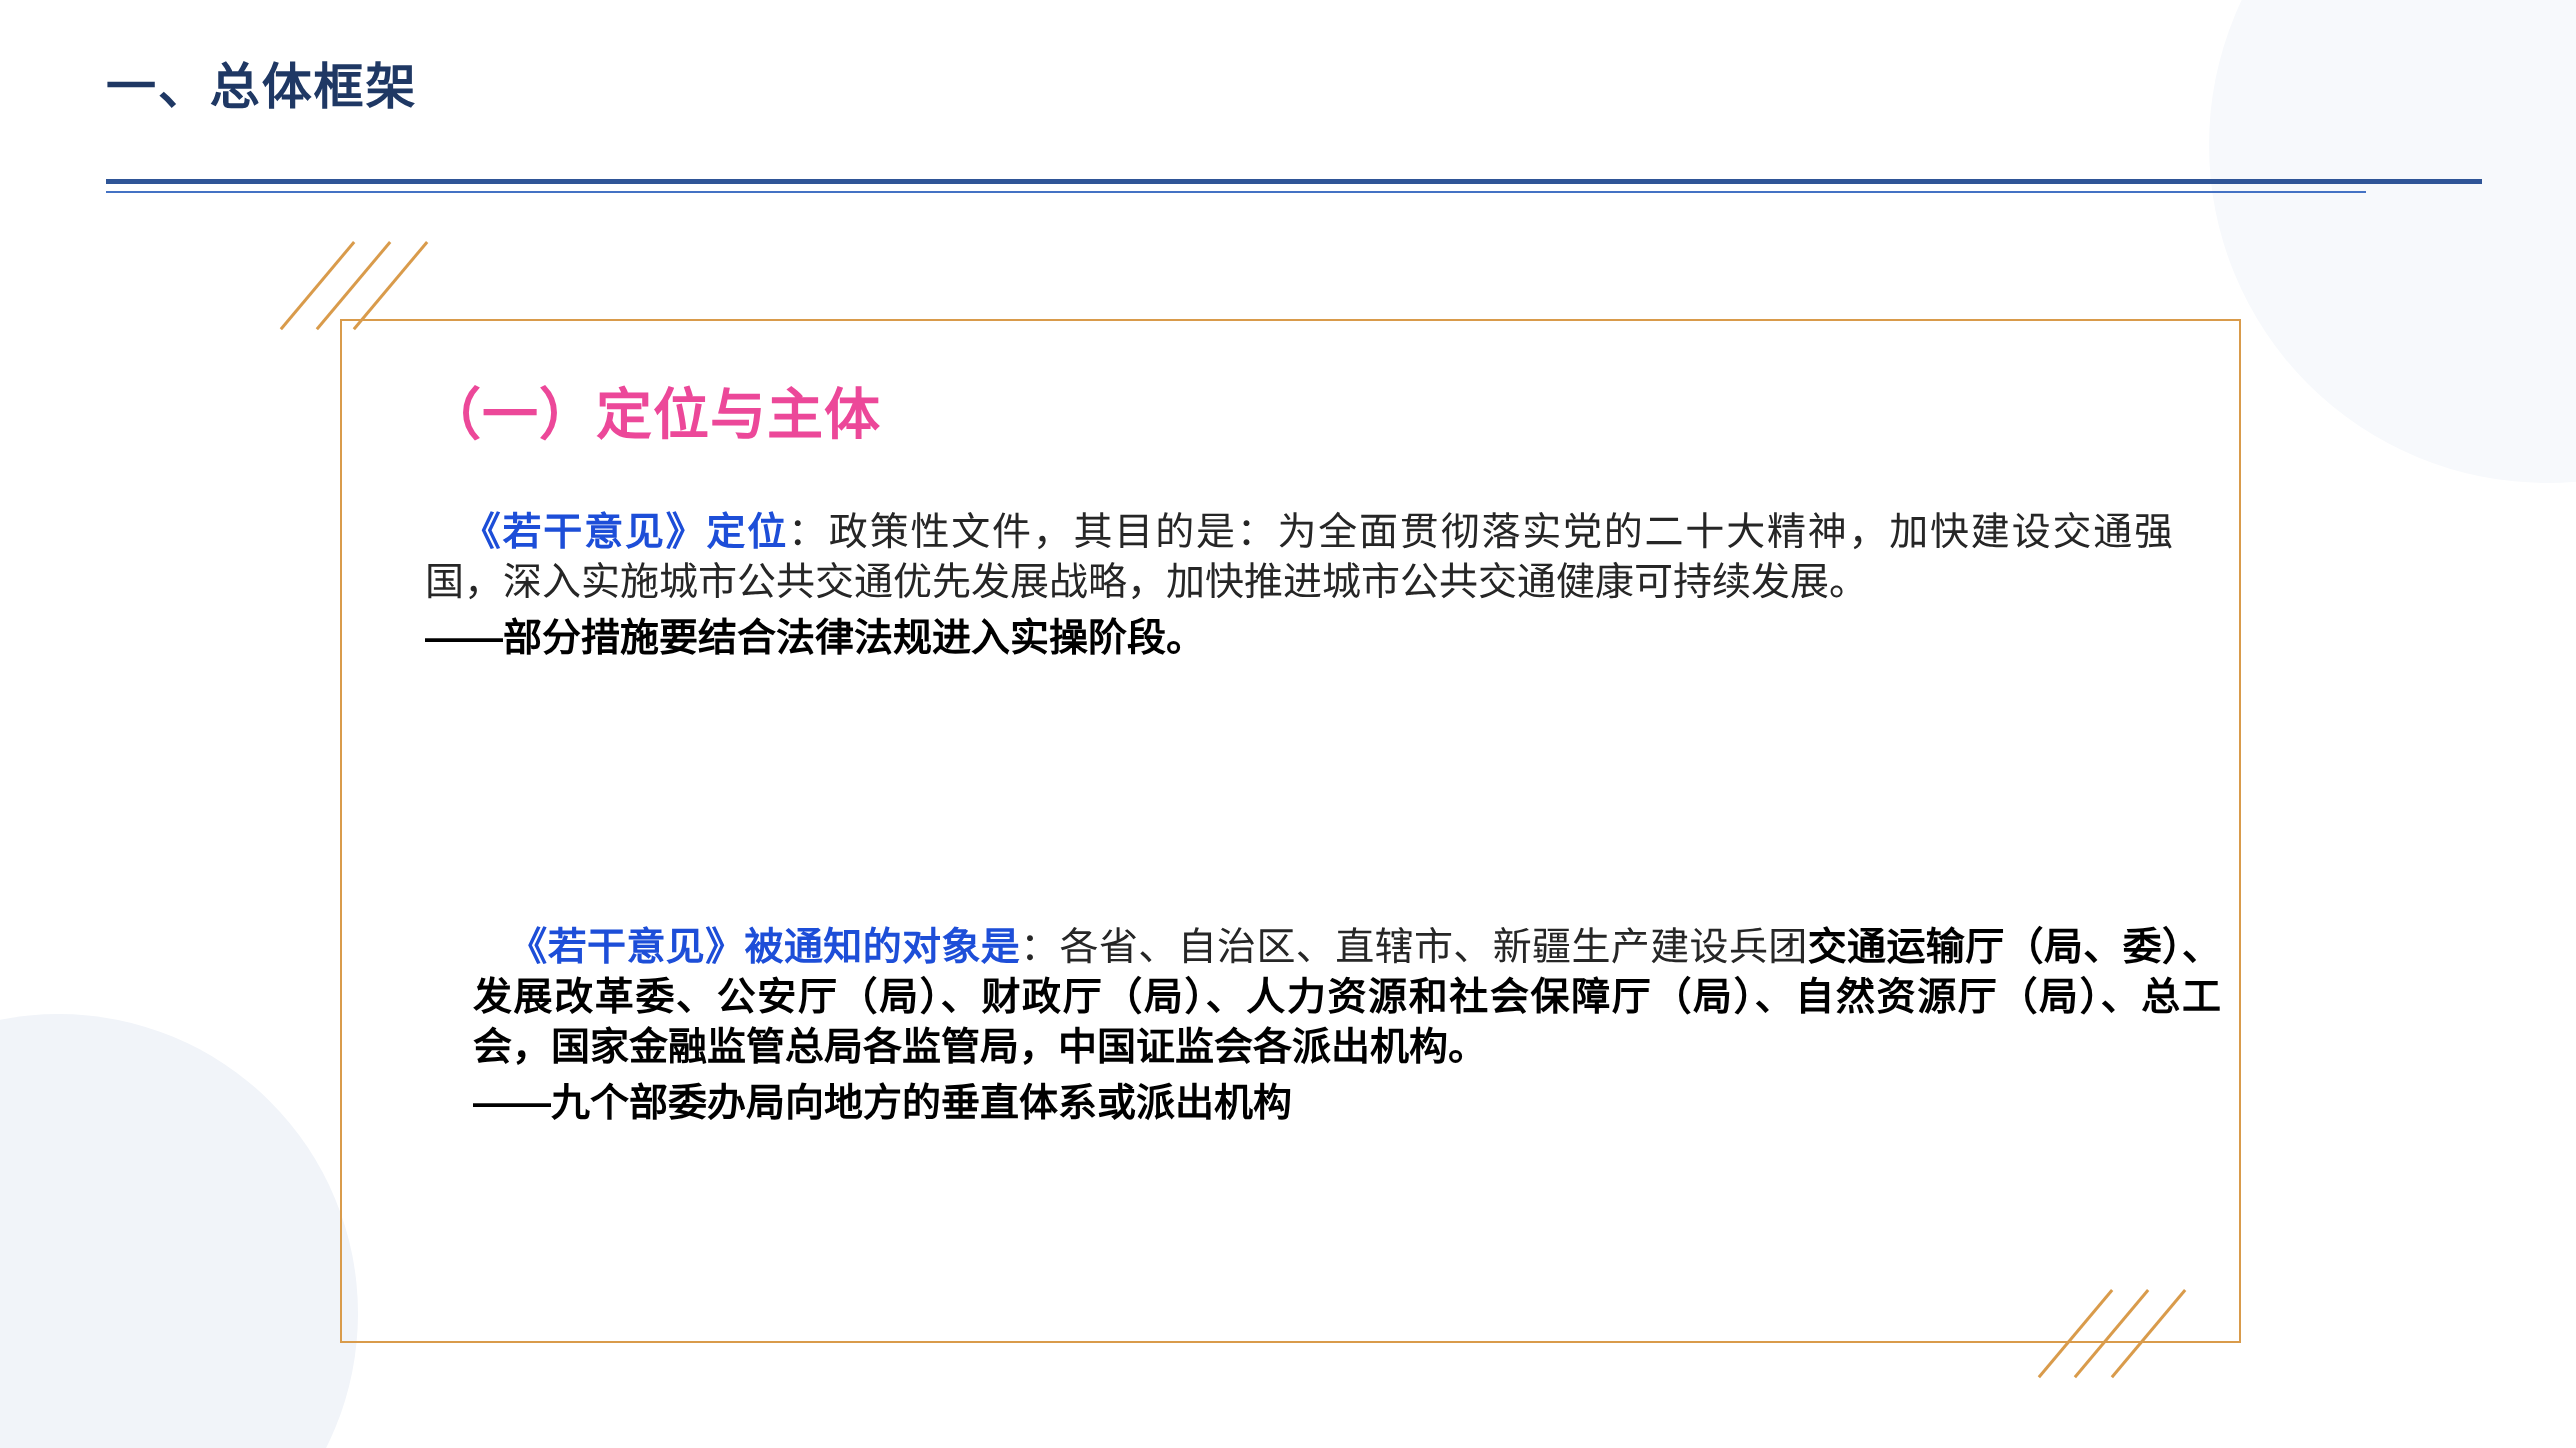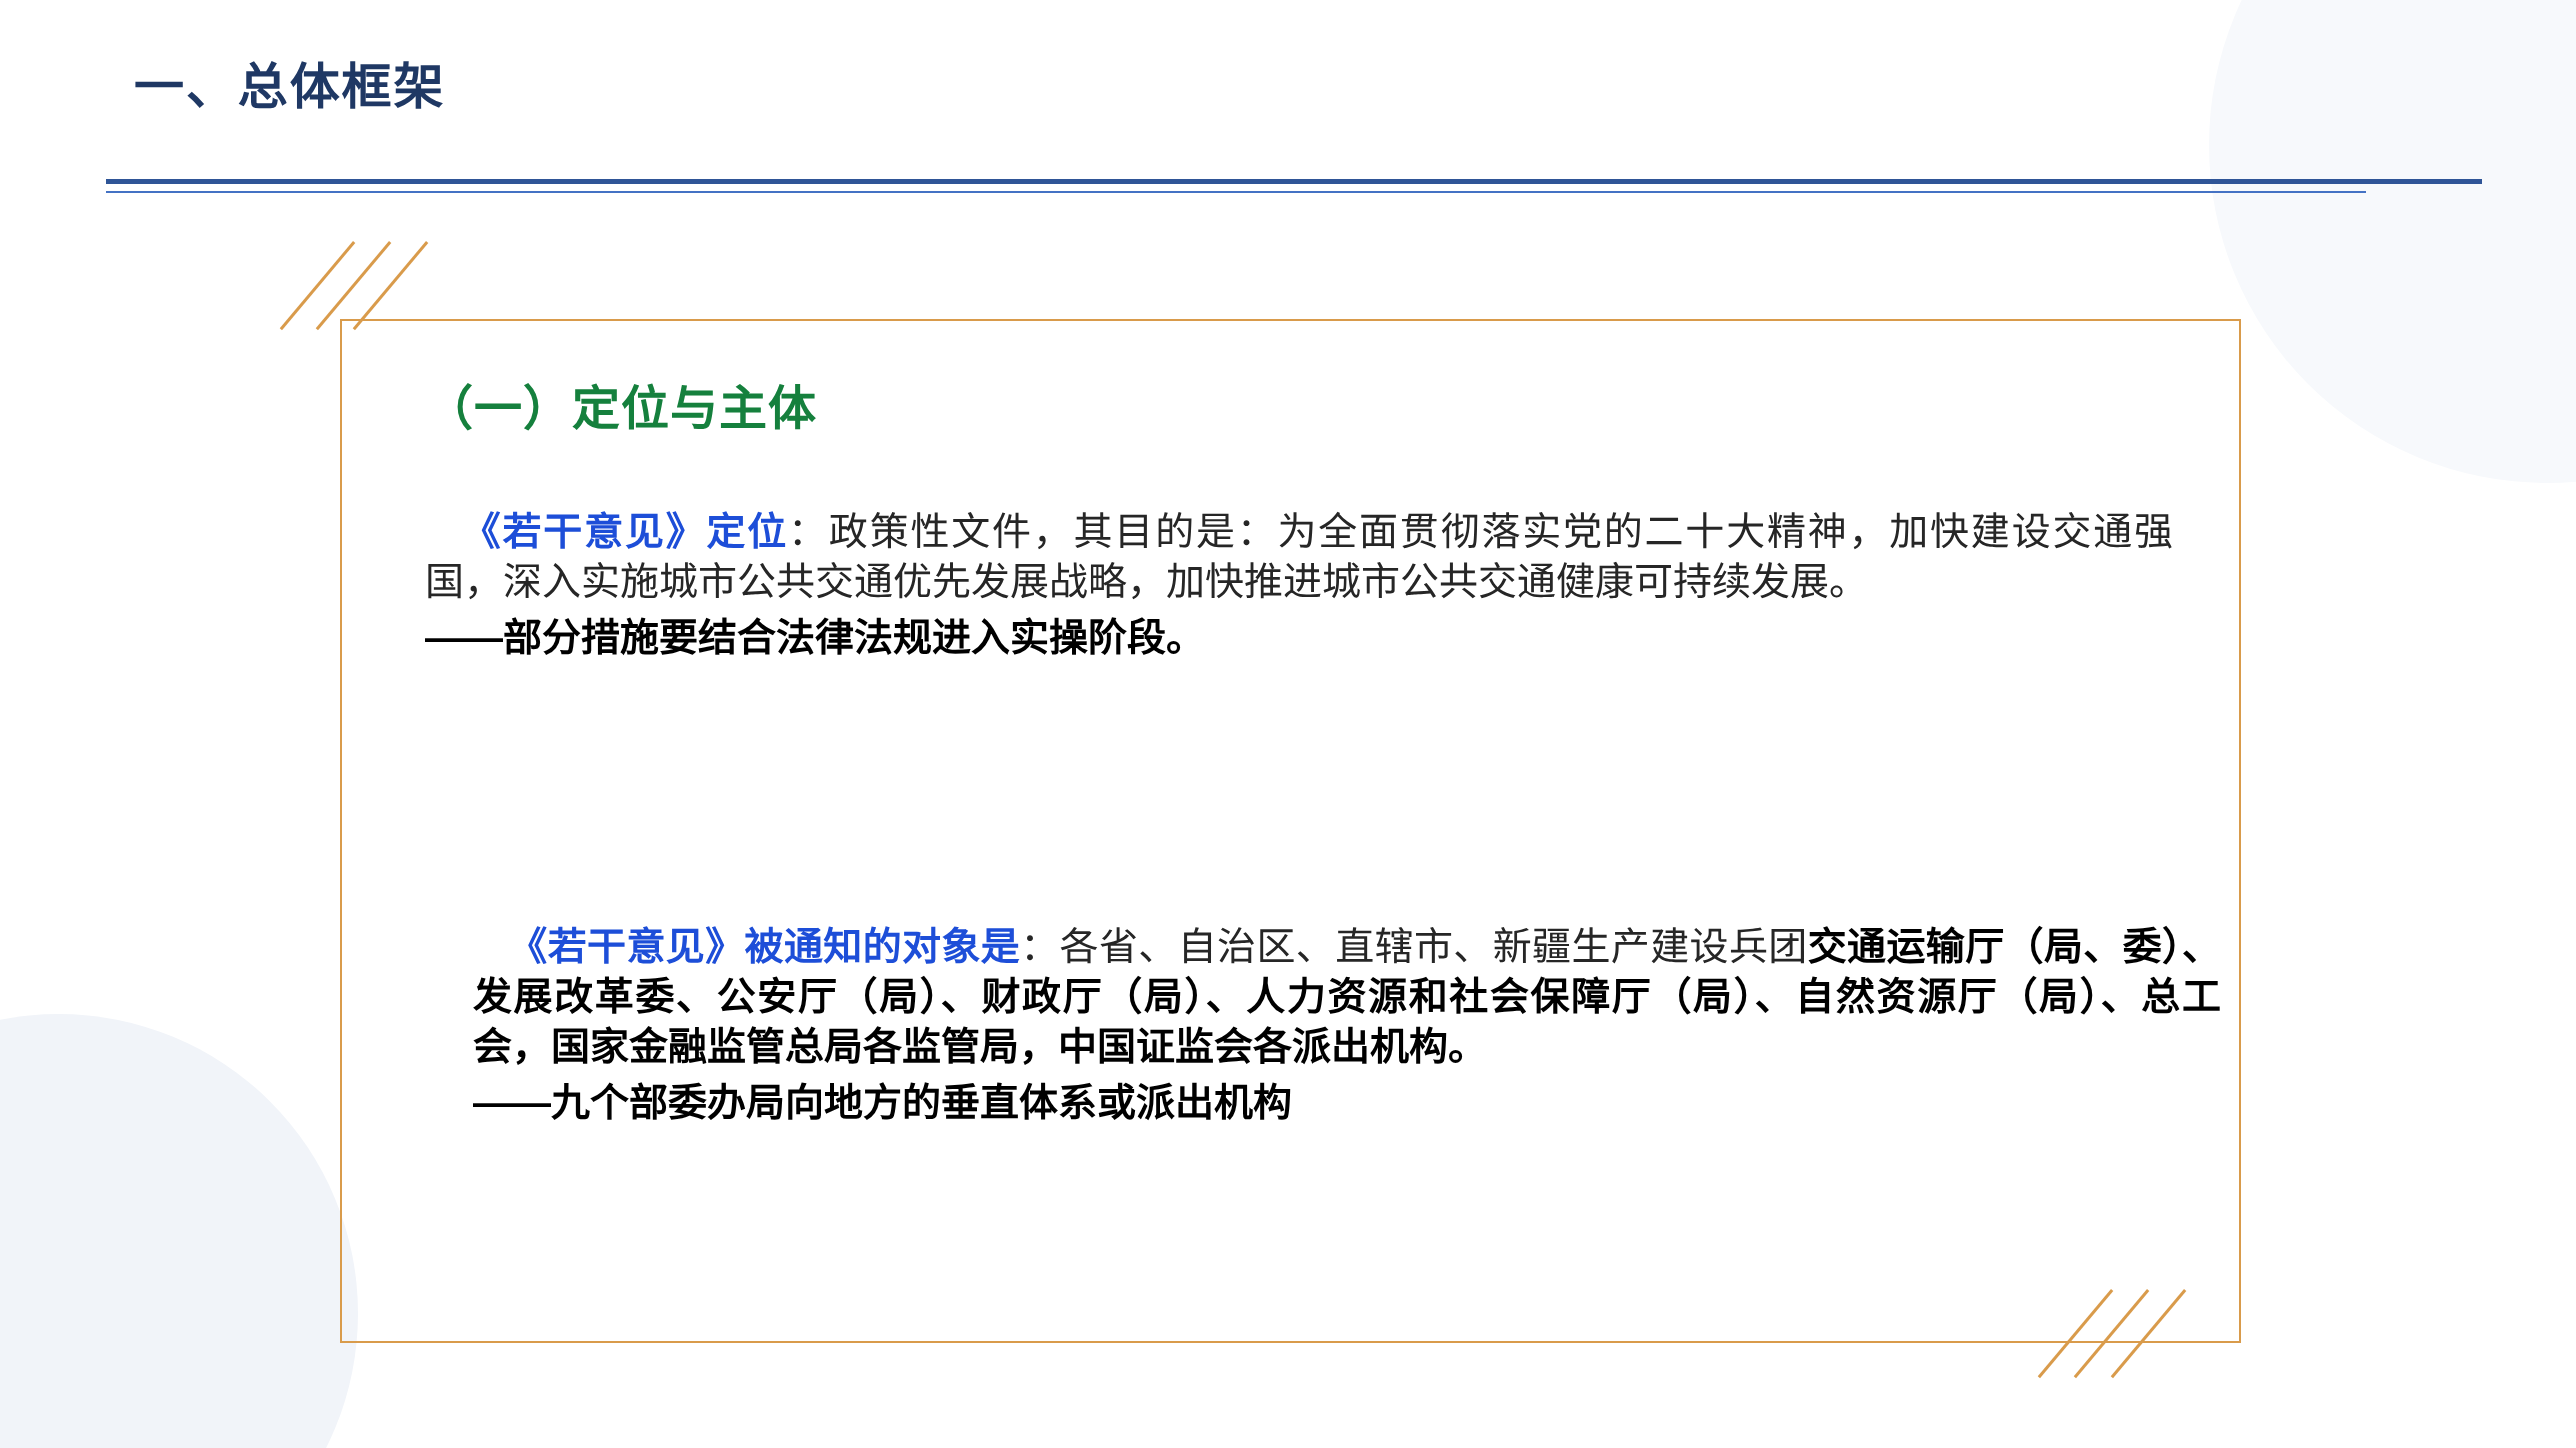--- a/index.html
+++ b/index.html
@@ -44,21 +44,20 @@
     top: 46px;
     z-index: 3;
   }
   .header-title {
     font-size: 50px;
     font-weight: bold;
     color: #1f3864;
     letter-spacing: 1.9px;
     white-space: nowrap;
     font-family: "Liberation Sans", "DejaVu Sans", sans-serif;
-    margin-left: 28px;
   }
   .header-rule-thick {
     position: absolute;
     left: 106px;
     top: 179px;
     width: 2376px;
     height: 4.8px;
     background: #2f5597;
     z-index: 3;
   }
@@ -107,23 +106,23 @@
   .hatch-br { left: 2101px; top: 1289px; width: 155px; height: 126px; }
   .hatch-br span:nth-child(1) { left: 9.7px;  top: 0; }
   .hatch-br span:nth-child(2) { left: 46px;  top: 0; }
   .hatch-br span:nth-child(3) { left: 83px;  top: 0; }
 
   
   .section-heading {
     position: absolute;
     left: 425px;
     top: 369px;
-    font-size: 48px;
+    font-size: 56px;
     font-weight: bold;
-    color: #15803d;
+    color: #ec4899;
     letter-spacing: 1px;
     z-index: 5;
     white-space: nowrap;
   }
 
   .para {
     position: absolute;
     z-index: 5;
     width: 1748px;
     left: 425px;

